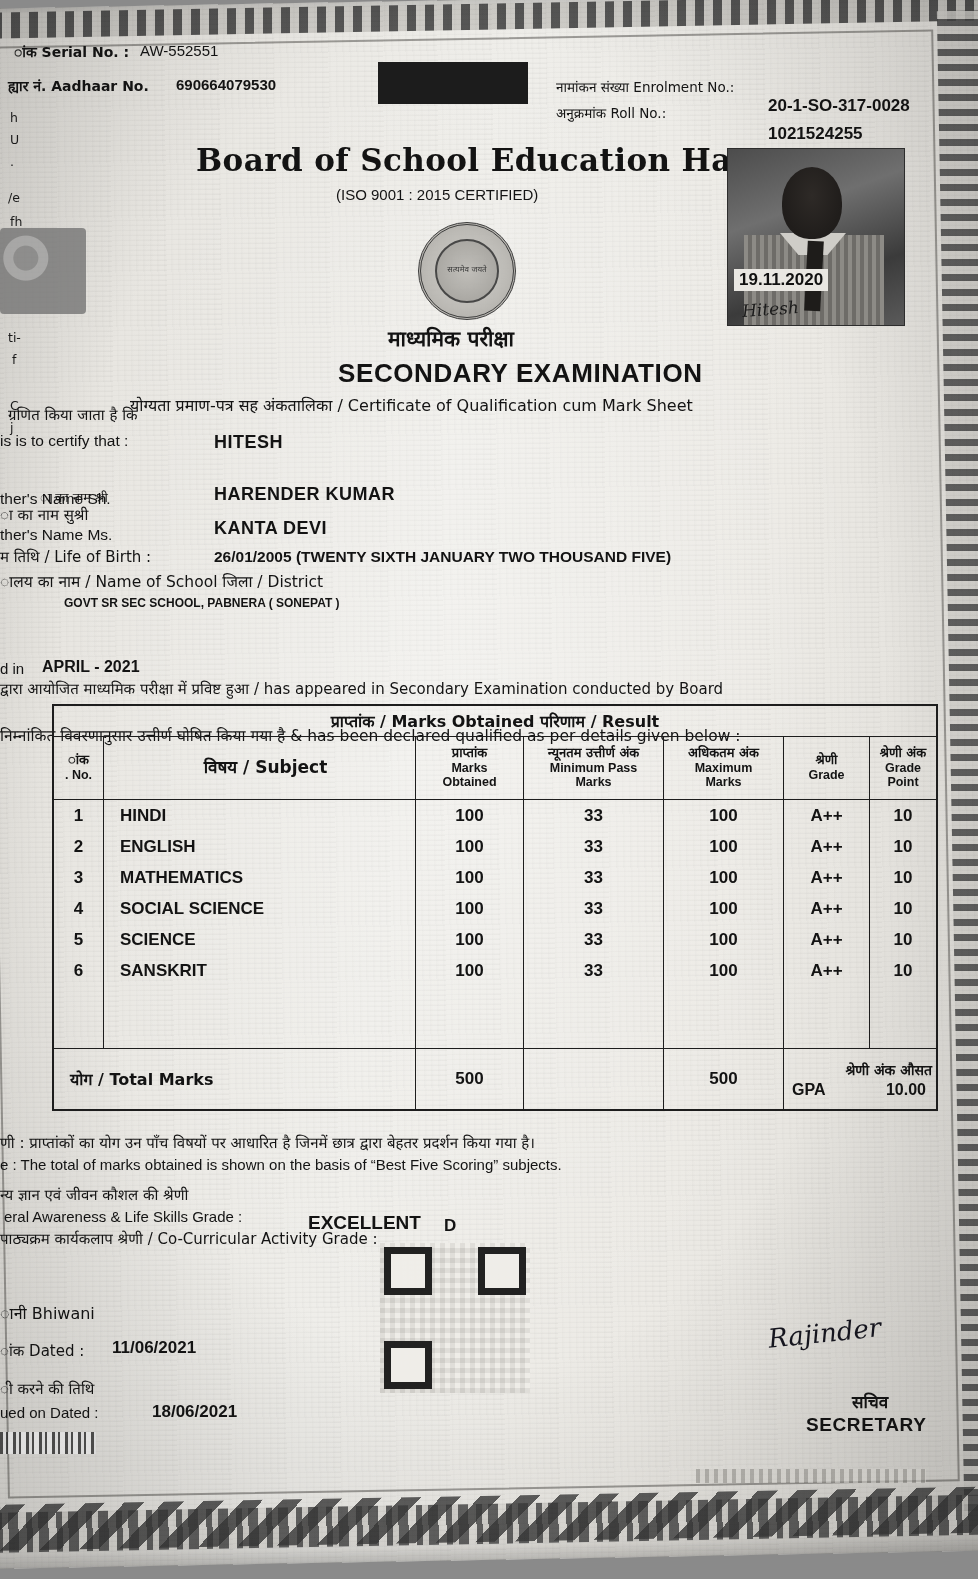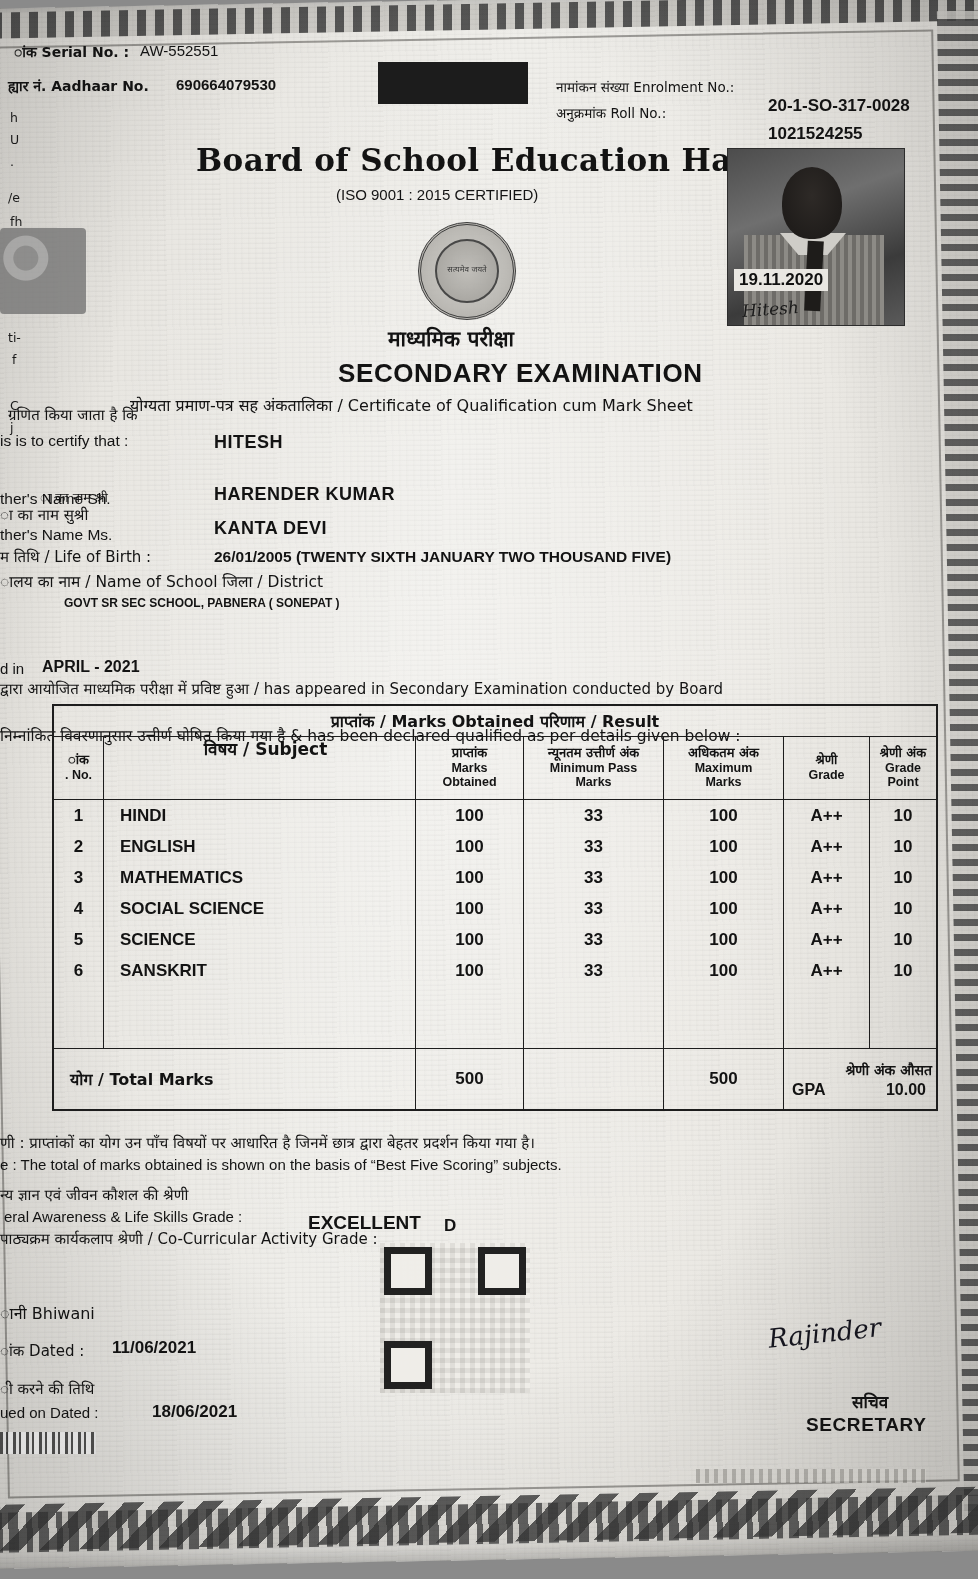--- a/index.html
+++ b/index.html
@@ -325,21 +325,21 @@
     <div class="table">
       <div class="tbl-row row-div">
         <div class="cell hdr-top hi" style="width:100%; border-right:none;">प्राप्तांक / Marks Obtained  परिणाम / Result</div>
       </div>
 
       <div class="tbl-row row-div">
         <div class="cell hdr2 c-sno">
           <span class="hi">ांक</span>
           <span>. No.</span>
         </div>
-        <div class="cell hdr2 c-subj" style="font-size:17px; ">
+        <div class="cell hdr2 c-subj" style="font-size:17px; justify-content:center;">
           <span class="hi" style="font-size:17px;">विषय / Subject</span>
         </div>
         <div class="cell hdr2 c-obt">
           <span class="hi">प्राप्तांक</span>
           <span>Marks</span>
           <span>Obtained</span>
         </div>
         <div class="cell hdr2 c-min">
           <span class="hi">न्यूनतम उत्तीर्ण अंक</span>
           <span>Minimum Pass</span>

